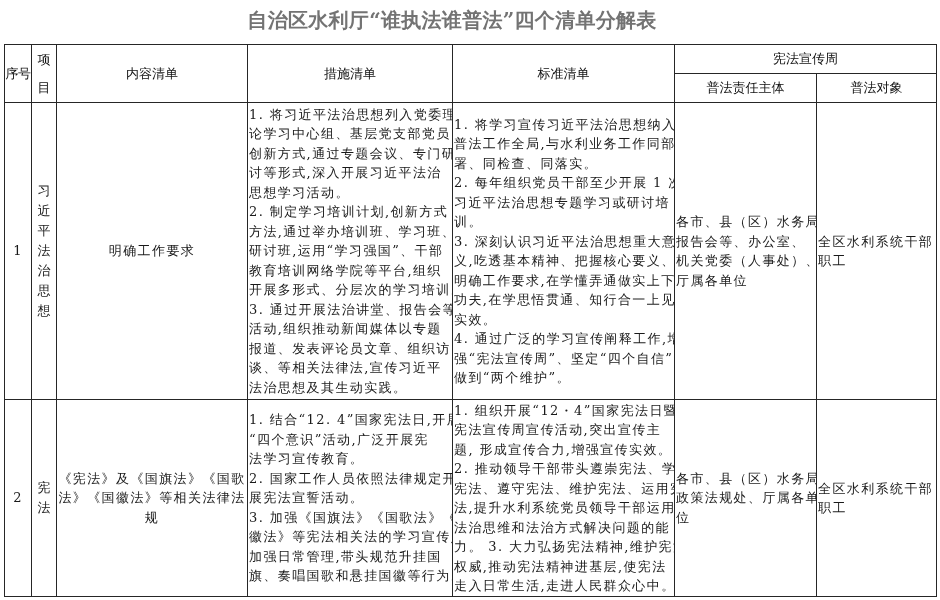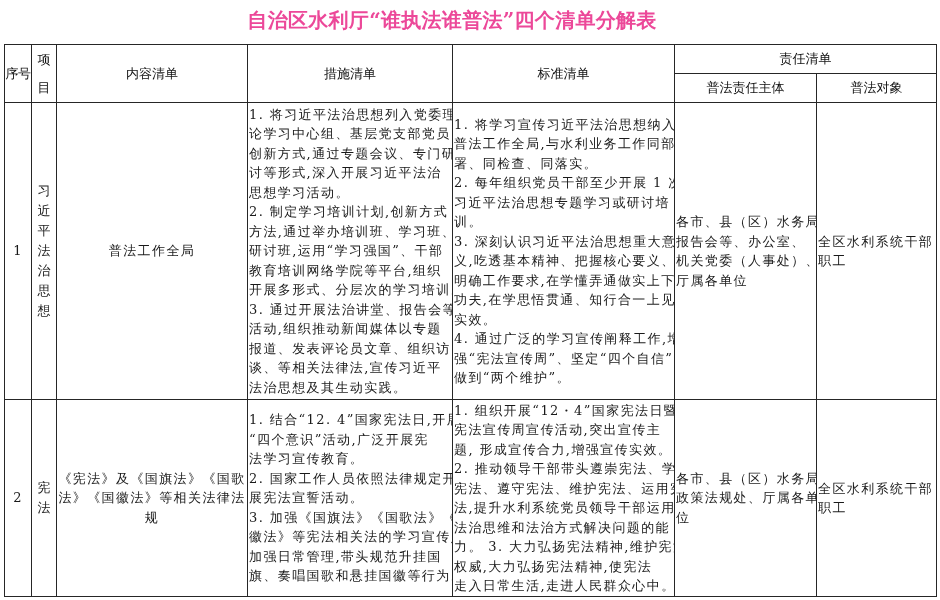--- a/index.html
+++ b/index.html
@@ -1,20 +1,20 @@
 <!DOCTYPE html>
 <html><head>
 <meta charset="utf-8">
 <style>
   html, body { margin: 0; padding: 0; background: #ffffff; }
   body { width: 940px; height: 600px; position: relative; overflow: hidden; color: #1a1a1a; }
   .title {
     position: absolute; left: 0; top: 5px; width: 904px; text-align: center;
     font-family: "DejaVu Serif", "Liberation Serif", serif; font-weight: bold;
-    font-size: 20px; line-height: 30px; letter-spacing: 0.3px; color: #ec4899;
+    font-size: 20px; line-height: 30px; letter-spacing: 0.3px; color: #737373;
   }
   table.sheet {
     position: absolute; left: 4px; top: 44px; width: 932px;
     border-collapse: collapse; table-layout: fixed;
   }
   table.sheet td, table.sheet th {
     border: 1px solid #262626; padding: 0; overflow: hidden; vertical-align: middle;
   }
   th {
     font-family: "DejaVu Sans", "Liberation Sans", sans-serif; font-weight: normal;
@@ -52,40 +52,40 @@
   <tbody>
       <tr class="h1">
     <th rowspan="2" style="letter-spacing:-0.5px">序号</th>
     <th rowspan="2" class="item-head">
           <div class="ln">项</div>
           <div class="ln">目</div>
         </th>
     <th rowspan="2">内容清单</th>
     <th rowspan="2">措施清单</th>
     <th rowspan="2">标准清单</th>
-    <th colspan="2">责任清单</th>
+    <th colspan="2">宪法宣传周</th>
   </tr>
   <tr class="h2">
     <th>普法责任主体</th>
     <th>普法对象</th>
   </tr>
 
   <tr class="r1">
     <td class="center">1</td>
     <td class="vchars">
           <div class="ln">习</div>
           <div class="ln">近</div>
           <div class="ln">平</div>
           <div class="ln">法</div>
           <div class="ln">治</div>
           <div class="ln">思</div>
           <div class="ln">想</div>
         </td>
     <td class="center">
-          <div class="ln">普法工作全局</div>
+          <div class="ln">明确工作要求</div>
         </td>
     <td class="left">
           <div class="ln">1. 将习近平法治思想列入党委理</div>
           <div class="ln">论学习中心组、基层党支部党员</div>
           <div class="ln">创新方式,通过专题会议、专门研</div>
           <div class="ln">讨等形式,深入开展习近平法治</div>
           <div class="ln">思想学习活动。</div>
           <div class="ln">2.  制定学习培训计划,创新方式</div>
           <div class="ln">方法,通过举办培训班、学习班、</div>
           <div class="ln">研讨班,运用“学习强国”、干部</div>
@@ -149,21 +149,21 @@
         </td>
     <td class="left">
           <div class="ln">1. 组织开展“12・4”国家宪法日暨</div>
           <div class="ln">宪法宣传周宣传活动,突出宣传主</div>
           <div class="ln">题, 形成宣传合力,增强宣传实效。</div>
           <div class="ln">2. 推动领导干部带头遵崇宪法、学习</div>
           <div class="ln">宪法、遵守宪法、维护宪法、运用宪</div>
           <div class="ln">法,提升水利系统党员领导干部运用</div>
           <div class="ln">法治思维和法治方式解决问题的能</div>
           <div class="ln">力。 3. 大力弘扬宪法精神,维护宪法</div>
-          <div class="ln">权威,大力弘扬宪法精神,使宪法</div>
+          <div class="ln">权威,推动宪法精神进基层,使宪法</div>
           <div class="ln">走入日常生活,走进人民群众心中。</div>
         </td>
     <td class="left">
           <div class="ln">各市、县（区）水务局,</div>
           <div class="ln">政策法规处、厅属各单</div>
           <div class="ln">位</div>
         </td>
     <td class="left">
           <div class="ln">全区水利系统干部</div>
           <div class="ln">职工</div>

